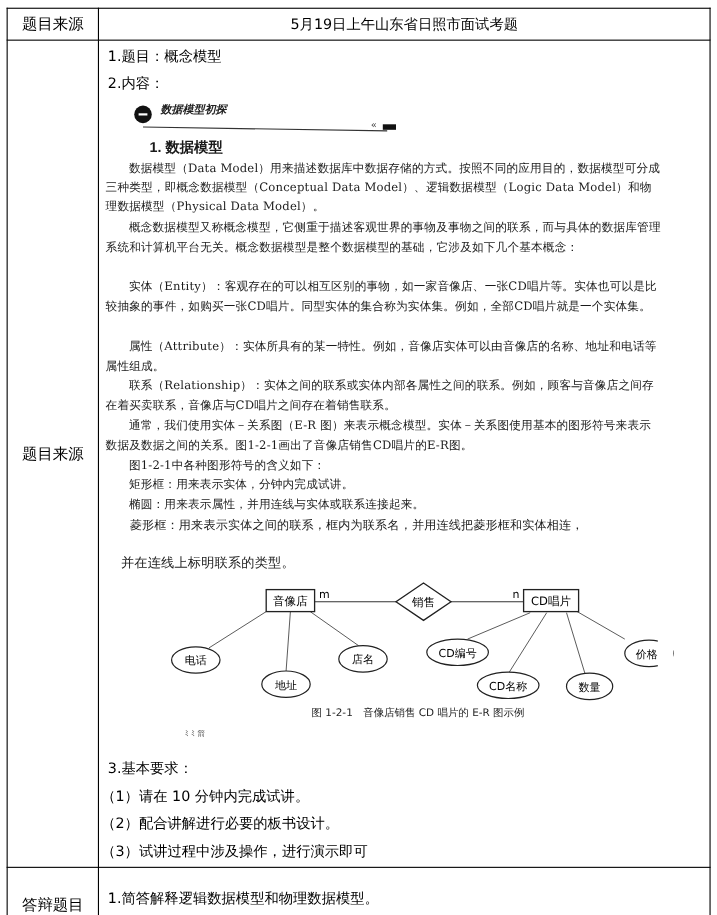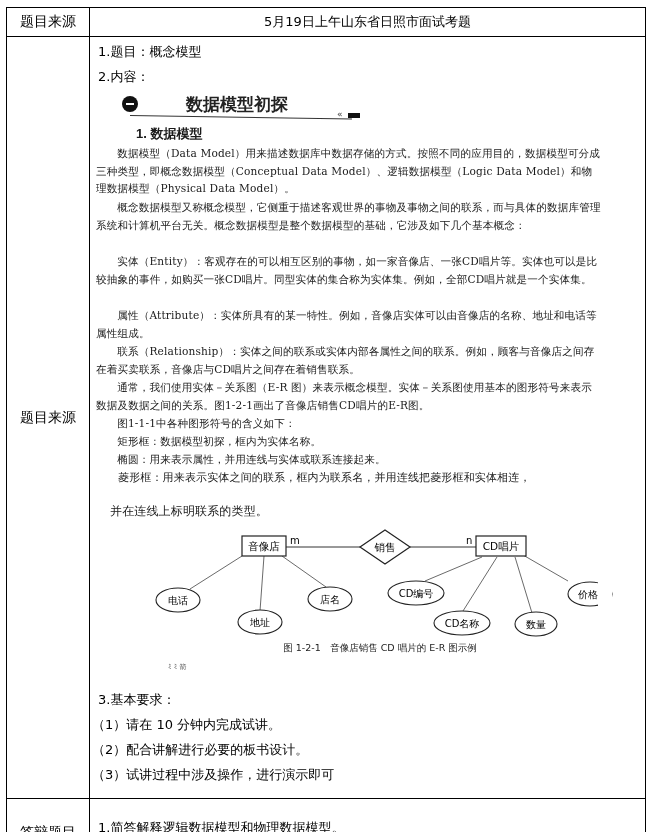--- a/index.html
+++ b/index.html
@@ -8,21 +8,21 @@
   table.sheet { position: absolute; left: 6px; top: 7px; width: 640px; border-collapse: collapse; table-layout: fixed; }
   table.sheet td { border: 1px solid #000; padding: 0; vertical-align: middle; }
   td.label { width: 82px; text-align: center; font-size: 14px; }
   td.hdr-val { text-align: center; font-size: 13px; height: 28px; }
   td.hdr-lab { height: 28px; }
   .line { font-size: 13px; line-height: 25px; height: 25px; padding-left: 8px; white-space: nowrap; }
   .scan { position: relative; height: 598px; margin-left: 0; font-family: "DejaVu Serif", serif; color: #1a1a1a; }
   .scan .sec-head { position: absolute; left: 32px; top: 4px; height: 24px; width: 236px; }
   .scan .sec-badge { position: absolute; left: 0; top: 3px; width: 16px; height: 16px; border-radius: 50%; background: #111; }
   .scan .sec-badge::after { content: ""; position: absolute; left: 4px; top: 7px; width: 8px; height: 2px; background: #fff; }
-  .scan .sec-title { position: absolute; left: 24px; top: 0px; font-weight: bold; font-size: 17px; font-family: "DejaVu Sans", sans-serif; color: #222; margin-left: 40px; }
+  .scan .sec-title { position: absolute; left: 24px; top: 0px; font-style: italic; font-weight: bold; font-size: 10px; font-family: "DejaVu Sans", sans-serif; color: #222; }
   .scan .sec-rule { position: absolute; left: 8px; top: 22px; width: 222px; height: 1px; background: #333; transform: rotate(0.9deg); transform-origin: left; }
   .scan .sec-arrow { position: absolute; left: 226px; top: 20px; width: 12px; height: 5px; background: #111; }
   .scan .sec-arrow-chev { position: absolute; left: 215px; top: 16px; font-size: 9px; color: #333; font-family: "DejaVu Sans", sans-serif; }
   .scan .sub-head { position: absolute; left: 46px; top: 36px; font-size: 13px; font-weight: bold; font-family: Liberation Sans, sans-serif; }
   .scan p { position: absolute; left: 6px; margin: 0; font-size: 10.6px; line-height: 17.6px; width: 506px; letter-spacing: 0.15px; }
   .scan p.ind { text-indent: 2em; }
   .er { position: absolute; left: 0; top: 0; width: 530px; height: 598px; }
   .er text { font-family: "DejaVu Sans", sans-serif; }
   .tiny-mark { position: absolute; left: 78px; top: 573px; font-size: 7px; color: #555; font-family: "DejaVu Sans", sans-serif; }
 </style>
@@ -50,22 +50,22 @@
           <span class="sec-arrow"></span>
         </div>
         <div class="sub-head">1. 数据模型</div>
 
         <p class="ind" style="top:56px">数据模型（Data Model）用来描述数据库中数据存储的方式。按照不同的应用目的，数据模型可分成三种类型，即概念数据模型（Conceptual Data Model）、逻辑数据模型（Logic Data Model）和物理数据模型（Physical Data Model）。</p>
         <p class="ind" style="top:110px">概念数据模型又称概念模型，它侧重于描述客观世界的事物及事物之间的联系，而与具体的数据库管理系统和计算机平台无关。概念数据模型是整个数据模型的基础，它涉及如下几个基本概念：</p>
         <p class="ind" style="top:164px">实体（Entity）：客观存在的可以相互区别的事物，如一家音像店、一张CD唱片等。实体也可以是比较抽象的事件，如购买一张CD唱片。同型实体的集合称为实体集。例如，全部CD唱片就是一个实体集。</p>
         <p class="ind" style="top:218px">属性（Attribute）：实体所具有的某一特性。例如，音像店实体可以由音像店的名称、地址和电话等属性组成。</p>
         <p class="ind" style="top:254px">联系（Relationship）：实体之间的联系或实体内部各属性之间的联系。例如，顾客与音像店之间存在着买卖联系，音像店与CD唱片之间存在着销售联系。</p>
         <p class="ind" style="top:290px">通常，我们使用实体－关系图（E-R 图）来表示概念模型。实体－关系图使用基本的图形符号来表示数据及数据之间的关系。图1-2-1画出了音像店销售CD唱片的E-R图。</p>
-        <p class="ind" style="top:326px">图1-1-1中各种图形符号的含义如下：</p>
-        <p class="ind" style="top:344px">矩形框：数据模型初探，框内为实体名称。</p>
+        <p class="ind" style="top:326px">图1-2-1中各种图形符号的含义如下：</p>
+        <p class="ind" style="top:344px">矩形框：用来表示实体，分钟内完成试讲。</p>
         <p class="ind" style="top:362px">椭圆：用来表示属性，并用连线与实体或联系连接起来。</p>
         <p class="ind" style="top:380px;font-size:11px">菱形框：用来表示实体之间的联系，框内为联系名，并用连线把菱形框和实体相连，</p>
         <p style="top:414px;left:20px;font-size:12px">并在连线上标明联系的类型。</p>
 
         <svg class="er" viewBox="0 0 530 598">
 
           <line x1="196" y1="458" x2="270" y2="458" stroke="#333" stroke-width="1"></line>
           <line x1="320" y1="458" x2="386" y2="458" stroke="#333" stroke-width="1"></line>
 
           <line x1="152" y1="467" x2="100" y2="500" stroke="#444" stroke-width="0.8"></line>
@@ -105,21 +105,21 @@
           <text x="498" y="509" font-size="10" text-anchor="middle">价格</text>
 
           <text x="290" y="562" font-size="9.5" text-anchor="middle" fill="#222">图 1-2-1　音像店销售 CD 唱片的 E-R 图示例</text>
         </svg>
         <span class="tiny-mark">ﾐ ﾐ 箭</span>
       </div>
 
       <div class="line">3.基本要求：</div>
       <div class="line" style="padding-left:2px">（1）请在 10 分钟内完成试讲。</div>
       <div class="line" style="padding-left:2px">（2）配合讲解进行必要的板书设计。</div>
-      <div class="line" style="padding-left:2px;margin-bottom:11px">（3）试讲过程中涉及操作，进行演示即可</div>
+      <div class="line" style="padding-left:2px;margin-bottom:1px">（3）试讲过程中涉及操作，进行演示即可</div>
     </td>
   </tr>
   <tr>
     <td class="label">答辩题目</td>
     <td>
       <div class="line" style="margin-top:16px">1.简答解释逻辑数据模型和物理数据模型。</div>
       <div class="line" style="margin-bottom:2px">2.信息技术课程任务是什么。</div>
     </td>
   </tr>
 </tbody>

